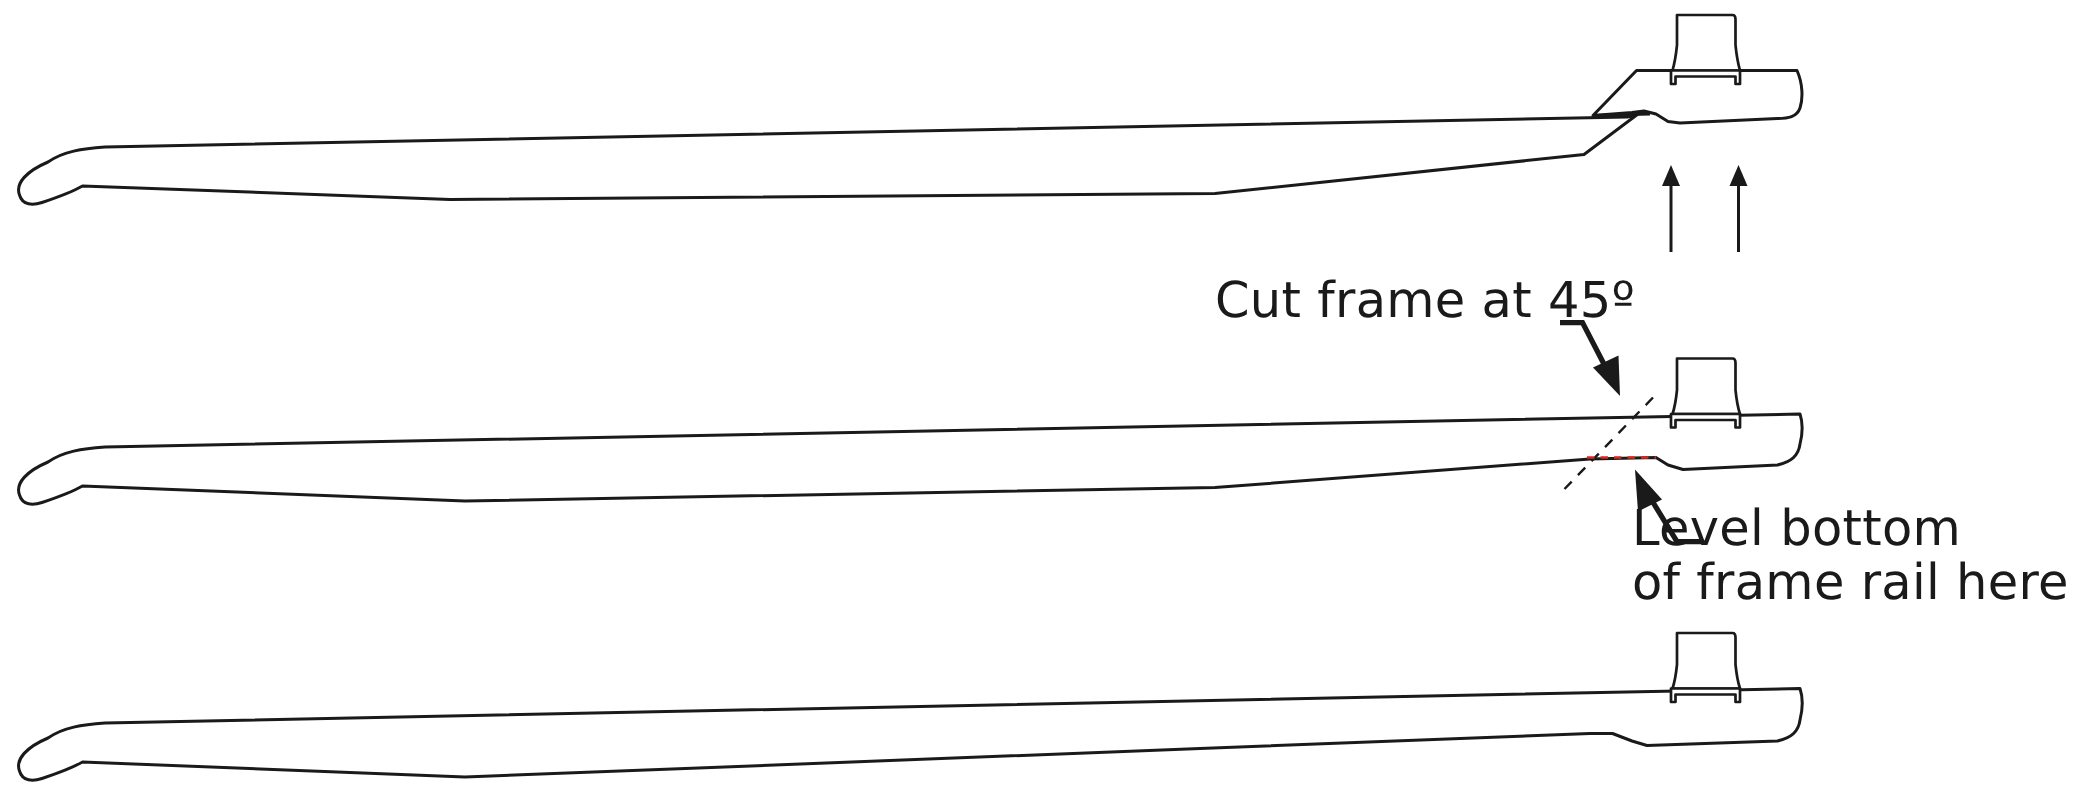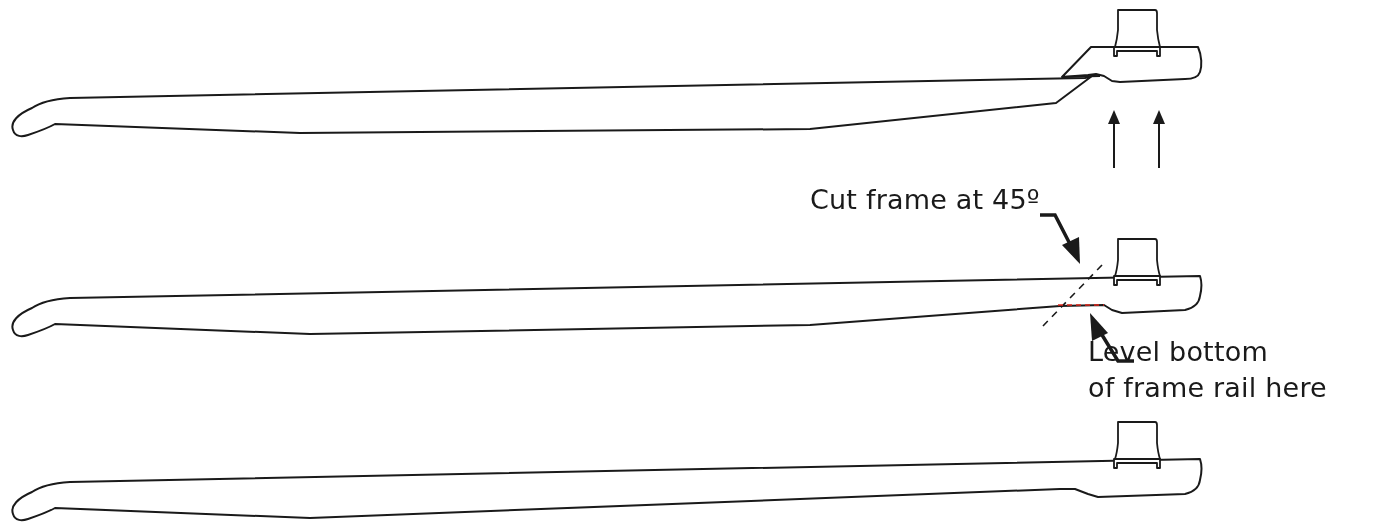--- a/index.html
+++ b/index.html
@@ -5,21 +5,21 @@
     html, body { margin: 0; padding: 0; background: #ffffff; }
     body { width: 1400px; height: 532px; position: relative; overflow: hidden; font-family: "DejaVu Sans", "Liberation Sans", sans-serif; }
     svg.stage { position: absolute; left: 0; top: 0; }
     .rail { fill: #ffffff; stroke: #1a1a1a; stroke-width: 2; stroke-linejoin: round; }
     .mount { fill: #ffffff; stroke: #1a1a1a; stroke-width: 1.8; stroke-linejoin: round; }
     .cutline { fill: none; stroke: #1a1a1a; stroke-width: 1.6; stroke-dasharray: 7 6; }
     .levelline { fill: none; stroke: #e0261b; stroke-width: 1.6; stroke-dasharray: 5 4; }
     .arrow-shaft { fill: none; stroke: #1a1a1a; stroke-width: 2; }
     .callout-line { fill: none; stroke: #1a1a1a; stroke-width: 3.5; stroke-linejoin: miter; }
     .head { fill: #1a1a1a; }
-    .label { position: absolute; color: #1a1a1a; font-size: 27px; line-height: 36px; white-space: nowrap; letter-spacing: 0.2px; }
+    .label { position: absolute; color: #1a1a1a; font-size: 33px; line-height: 36px; white-space: nowrap; letter-spacing: 0.2px; }
   </style>
 </head>
 <body>
 
 <svg class="stage" width="1400" height="532" viewBox="0 0 1400 532">
 
   <g>
 
     <path class="rail" d="M 1085,78
          L 70,98

